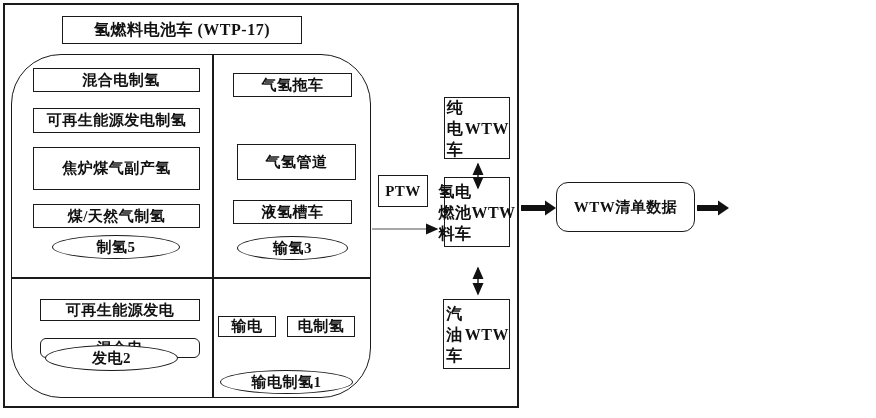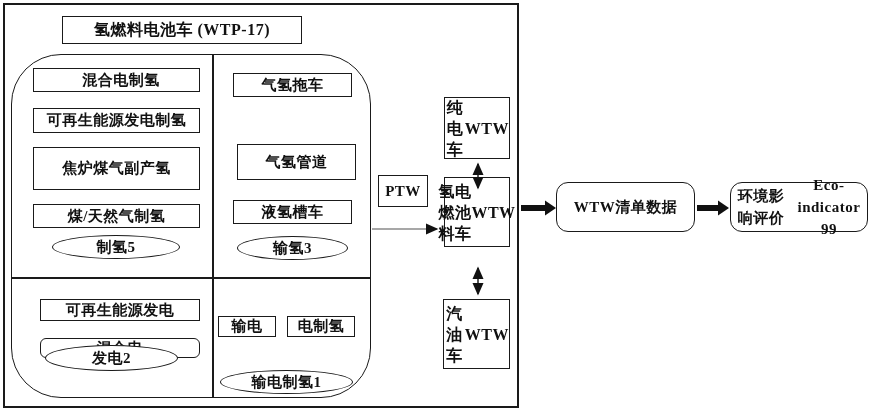--- a/index.html
+++ b/index.html
@@ -83,24 +83,20 @@
     <span>WTW</span>
   </div>
   <div class="abs box col wtw-box" style="left:443px;top:299px;width:67px;height:70px;">
     <span>汽油车</span>
     <span>WTW</span>
   </div>
 
   <div class="abs box col out-box" style="left:556px;top:182px;width:139px;height:50px;">
     <span>WTW清单数据</span>
   </div>
-  <div class="abs box col out-box" style="left:730px;top:182px;width:138px;height:50px;">
-    <span>环境影响评价</span>
-    <span>Eco- indicator 99</span>
-  </div>
 
   <svg class="abs arrows" style="left:0;top:0;" width="876" height="418">
     <defs>
       <marker id="headDark" orient="auto" markerWidth="10" markerHeight="9" refX="8" refY="4">
         <path d="M0,0 L9,4 L0,8 z" fill="#111"></path>
       </marker>
       <marker id="headDarkRev" orient="auto-start-reverse" markerWidth="10" markerHeight="9" refX="8" refY="4">
         <path d="M0,0 L9,4 L0,8 z" fill="#111"></path>
       </marker>
     </defs>

